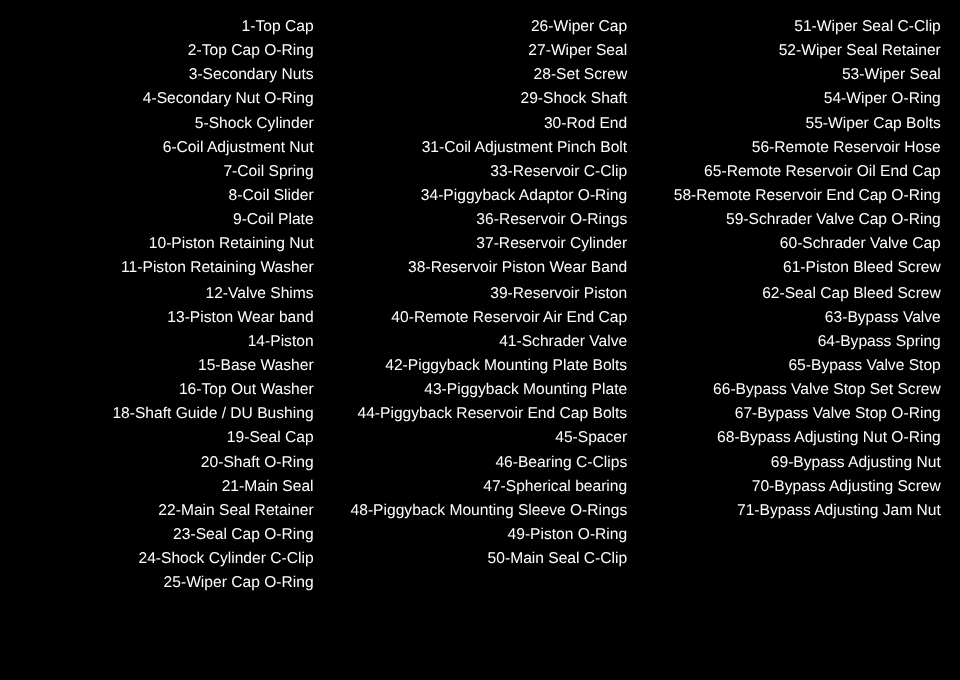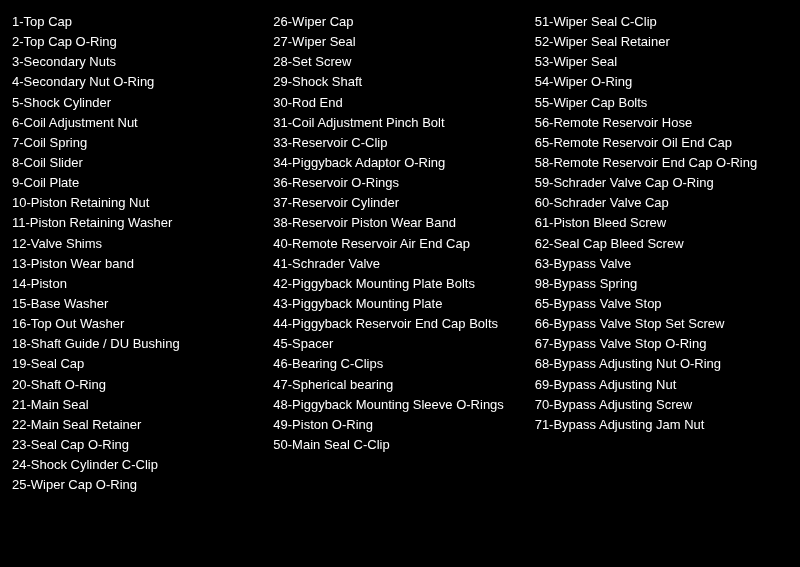--- a/index.html
+++ b/index.html
@@ -9,20 +9,21 @@
       font-family: Arial, Helvetica, sans-serif;
       font-size: 13px;
       width: 800px;
       min-height: 567px;
       padding: 12px 10px;
     }
     .columns-wrapper {
       display: flex;
       gap: 0;
       width: 100%;
+      text-align: right;
     }
     .column {
       flex: 1;
       padding: 0 6px;
       line-height: 1.55;
     }
     .column:first-child {
       padding-left: 2px;
     }
     .item {
@@ -64,20 +65,21 @@
       <div class="item">27-Wiper Seal</div>
       <div class="item">28-Set Screw</div>
       <div class="item">29-Shock Shaft</div>
       <div class="item">30-Rod End</div>
       <div class="item">31-Coil Adjustment Pinch Bolt</div>
       <div class="item">33-Reservoir C-Clip</div>
       <div class="item">34-Piggyback Adaptor O-Ring</div>
       <div class="item">36-Reservoir O-Rings</div>
       <div class="item">37-Reservoir Cylinder</div>
       <div class="item">38-Reservoir Piston Wear Band</div>
+      <div class="item">39-Reservoir Piston</div>
       <div class="item">40-Remote Reservoir Air End Cap</div>
       <div class="item">41-Schrader Valve</div>
       <div class="item">42-Piggyback Mounting Plate Bolts</div>
       <div class="item">43-Piggyback Mounting Plate</div>
       <div class="item">44-Piggyback Reservoir End Cap Bolts</div>
       <div class="item">45-Spacer</div>
       <div class="item">46-Bearing C-Clips</div>
       <div class="item">47-Spherical bearing</div>
       <div class="item">48-Piggyback Mounting Sleeve O-Rings</div>
       <div class="item">49-Piston O-Ring</div>
@@ -90,21 +92,21 @@
       <div class="item">54-Wiper O-Ring</div>
       <div class="item">55-Wiper Cap Bolts</div>
       <div class="item">56-Remote Reservoir Hose</div>
       <div class="item">65-Remote Reservoir Oil End Cap</div>
       <div class="item">58-Remote Reservoir End Cap O-Ring</div>
       <div class="item">59-Schrader Valve Cap O-Ring</div>
       <div class="item">60-Schrader Valve Cap</div>
       <div class="item">61-Piston Bleed Screw</div>
       <div class="item">62-Seal Cap Bleed Screw</div>
       <div class="item">63-Bypass Valve</div>
-      <div class="item">98-Bypass Spring</div>
+      <div class="item">64-Bypass Spring</div>
       <div class="item">65-Bypass Valve Stop</div>
       <div class="item">66-Bypass Valve Stop Set Screw</div>
       <div class="item">67-Bypass Valve Stop O-Ring</div>
       <div class="item">68-Bypass Adjusting Nut O-Ring</div>
       <div class="item">69-Bypass Adjusting Nut</div>
       <div class="item">70-Bypass Adjusting Screw</div>
       <div class="item">71-Bypass Adjusting Jam Nut</div>
     </div>
   </div>
 

